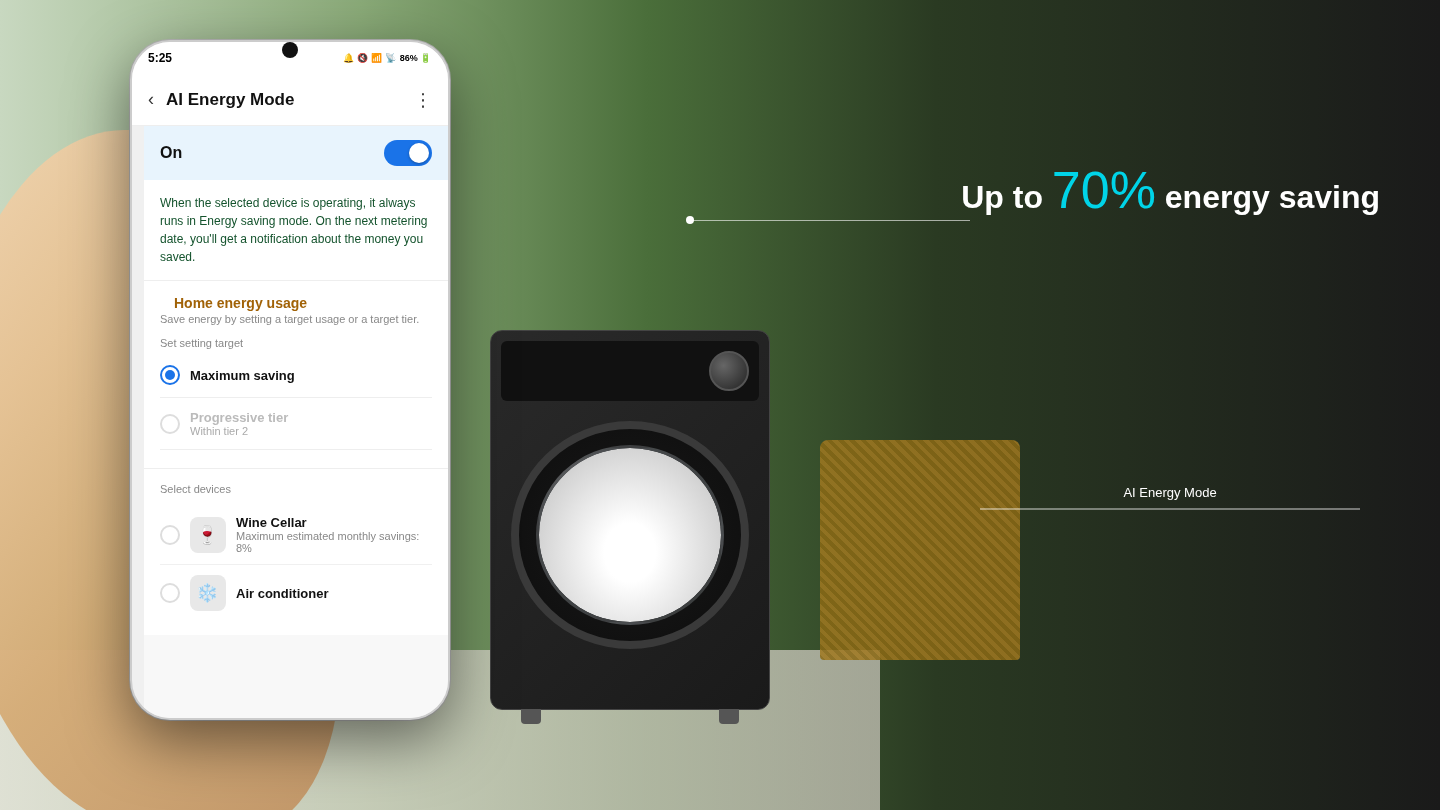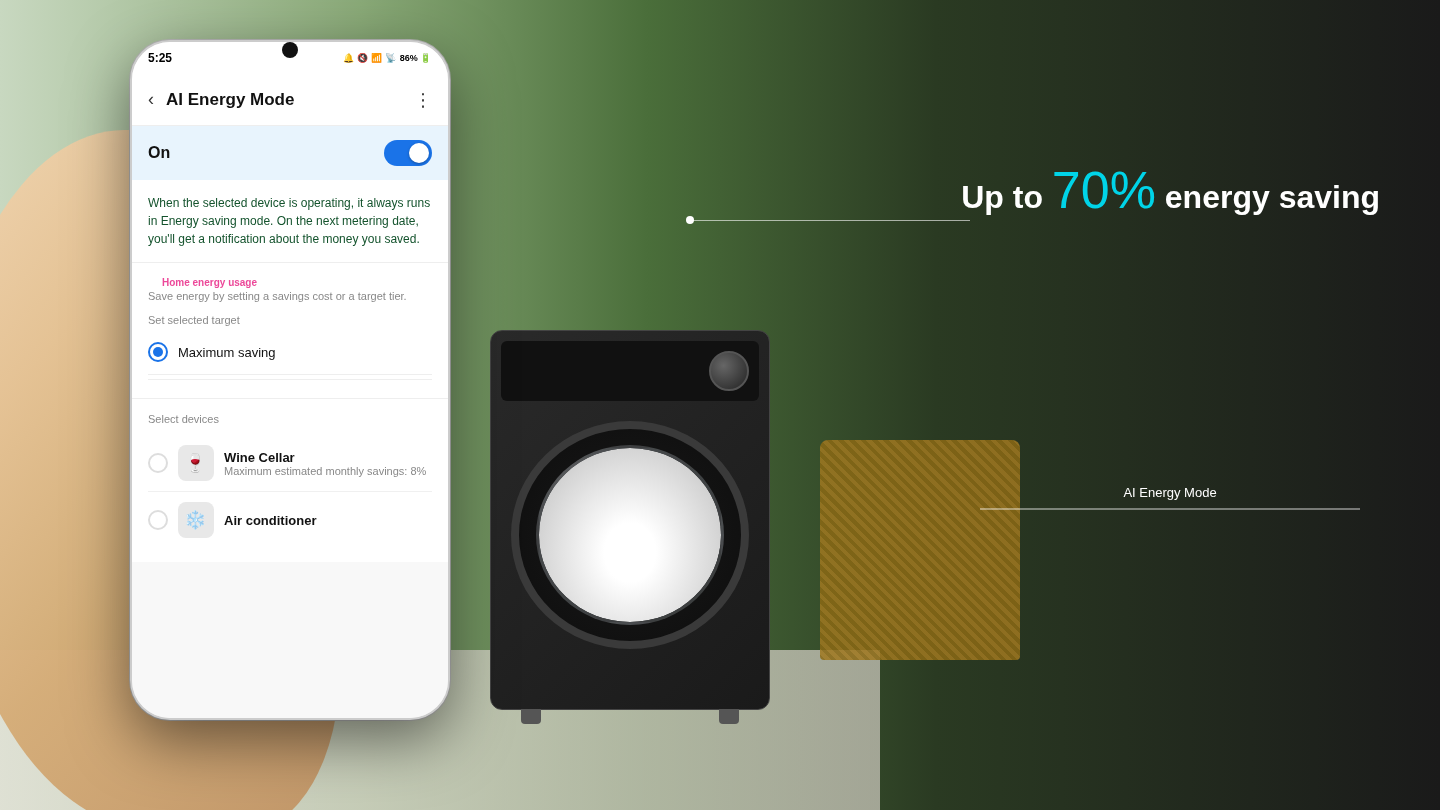--- a/index.html
+++ b/index.html
@@ -276,20 +276,21 @@
       font-size: 18px;
       color: #333;
       cursor: pointer;
     }
 
     
     .app-content {
       background: #f8f8f8;
       height: calc(100% - 84px);
       overflow-y: auto;
+      margin-left: 12px;
     }
 
     .toggle-section {
       background: #e8f4fd;
       padding: 14px 16px;
       display: flex;
       align-items: center;
       justify-content: space-between;
     }
 
@@ -328,23 +329,23 @@
       border-bottom: 1px solid #eee;
     }
 
     .home-energy-section {
       background: white;
       padding: 14px 16px;
       border-bottom: 1px solid #eee;
     }
 
     .section-title {
-      font-size: 10px;
+      font-size: 14px;
       font-weight: 600;
-      color: #ec4899;
+      color: #a16207;
       margin-bottom: 2px;
       padding-left: 14px;
     }
 
     .section-subtitle {
       font-size: 11px;
       color: #888;
       margin-bottom: 12px;
     }
 
@@ -380,20 +381,21 @@
     .radio-inner {
       width: 10px;
       height: 10px;
       border-radius: 50%;
       background: #1a73e8;
     }
 
     .radio-text {
       font-size: 13px;
       color: #111;
+      font-weight: bold;
     }
 
     .radio-subtext {
       font-size: 11px;
       color: #aaa;
     }
 
     .radio-text.dimmed {
       color: #bbb;
     }
@@ -596,33 +598,40 @@
             <div class="toggle-knob"></div>
           </div>
         </div>
 
         <div class="description-section">
           <span>When the selected device is operating, it always runs in Energy saving mode. On the next metering date, you'll get a notification about the money you saved.</span>
         </div>
 
         <div class="home-energy-section">
           <div class="section-title">Home energy usage</div>
-          <div class="section-subtitle">Save energy by setting a savings cost or a target tier.</div>
-
-          <div class="set-target-label">Set selected target</div>
+          <div class="section-subtitle">Save energy by setting a target usage or a target tier.</div>
+
+          <div class="set-target-label">Set setting target</div>
 
           <div class="radio-option">
             <div class="radio-circle selected">
               <div class="radio-inner"></div>
             </div>
             <span class="radio-text">Maximum saving</span>
           </div>
 
           <div class="divider-line"></div>
 
+          <div class="radio-option">
+            <div class="radio-circle"></div>
+            <div>
+              <div class="radio-text dimmed">Progressive tier</div>
+              <div class="radio-subtext">Within tier 2</div>
+            </div>
+          </div>
 
           <div class="divider-line"></div>
 
         </div>
 
         <div class="select-devices-section">
           <div class="select-devices-label">Select devices</div>
 
           <div class="device-item">
             <div class="radio-circle"></div>

